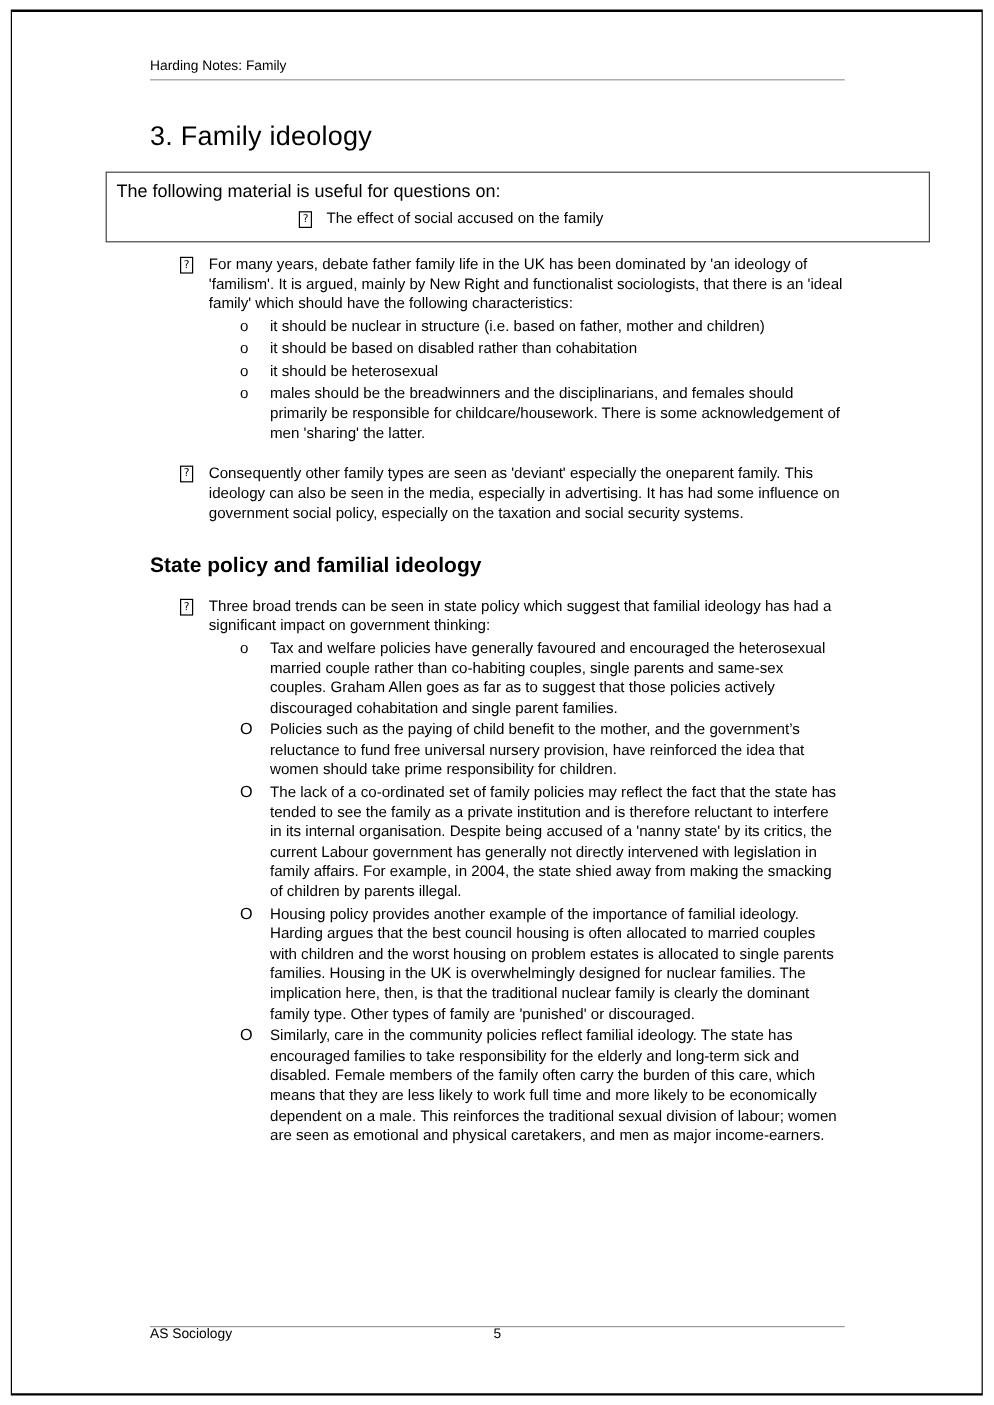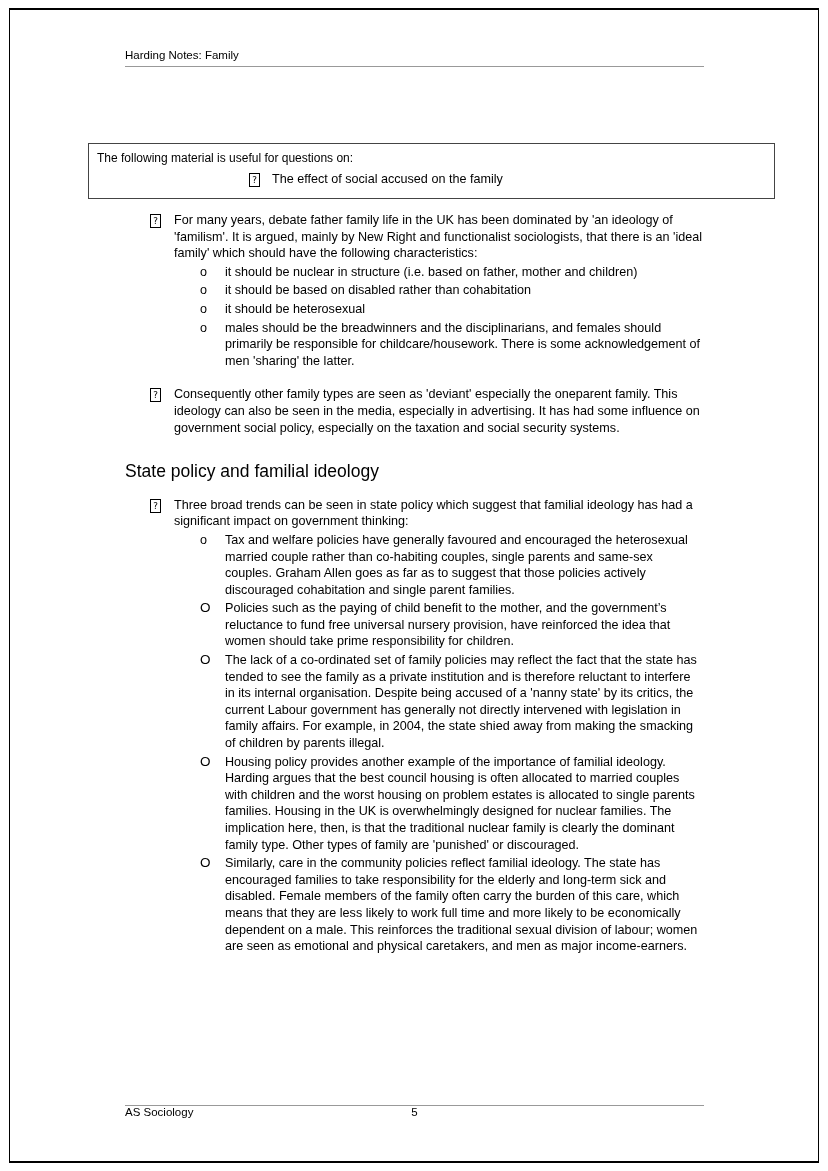--- a/index.html
+++ b/index.html
@@ -19,21 +19,21 @@
     border-bottom:1px solid #999;
   }
   .title {
     position:absolute; left:125px; top:101px;
     font-size:22.5px; font-weight:400; letter-spacing:0.2px;
   }
   .info-box {
     position:absolute; left:88px; top:143px; width:669px;
     border:1px solid #444; padding:7px 8px 11px 8px; background:#fff;
   }
-  .info-intro { font-size:12px; }
+  .info-intro { font-size:15px; }
   .info-item {
     margin:6px 0 0 152px; font-size:12.6px;
     display:flex; gap:12px; align-items:center;
   }
   .content {
     position:absolute; left:150px; top:212px; width:558px;
     font-size:12.6px; line-height:16.6px;
   }
   .b1 { display:flex; gap:13px; margin-top:17px; }
   .b1:first-child { margin-top:0; }
@@ -41,38 +41,39 @@
   .b2 { display:flex; gap:13px; margin-left:50px; margin-top:2px; }
   .b2 .btext { width:478px; }
   .tofu {
     flex:0 0 auto; display:inline-block; width:9px; height:12px;
     border:1px solid #000; font-size:9px; line-height:12px;
     text-align:center; margin-top:2px; font-family:"DejaVu Sans Mono", monospace;
   }
   .omarker { flex:0 0 12px; }
   .omarker.big { font-size:13.5px; }
   .section-heading {
-    font-size:17.5px; font-weight:400; margin:27px 0 15px -25px;
+    font-size:17.5px; font-weight:700; margin:27px 0 15px -25px;
   }
   .footer {
     position:absolute; left:125px; top:1105px; width:579px;
     border-top:1px solid #999; padding-top:0; font-size:11.5px;
   }
   .pgnum { position:absolute; left:50%; transform:translateX(-50%); }
 </style>
 </head>
 <body>
 
 <div class="page">
   <div class="page-border"></div>
 
   <div class="header">
     <span>Harding Notes: Family</span>
   </div>
 
+  <div class="title">3. Family ideology</div>
 
   <div class="info-box">
     <div class="info-intro">The following material is useful for questions on:</div>
     <div class="info-item">
       <span class="tofu">?</span>
       <span class="btext">The effect of social accused on the family</span>
     </div>
   </div>
 
   <div class="content" id="content">

